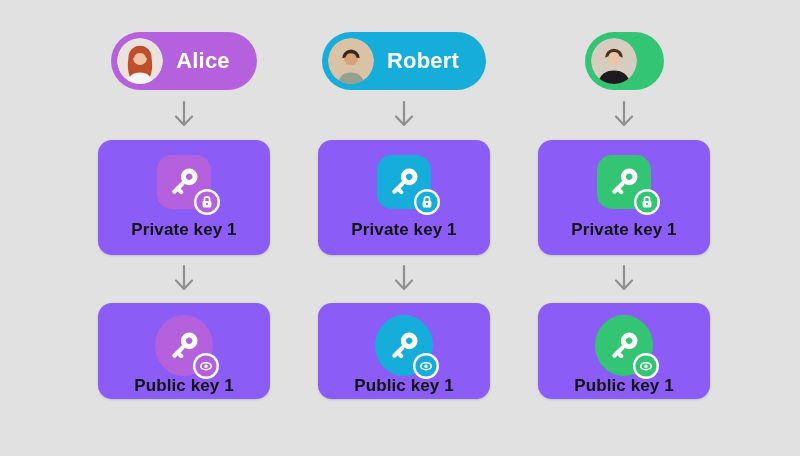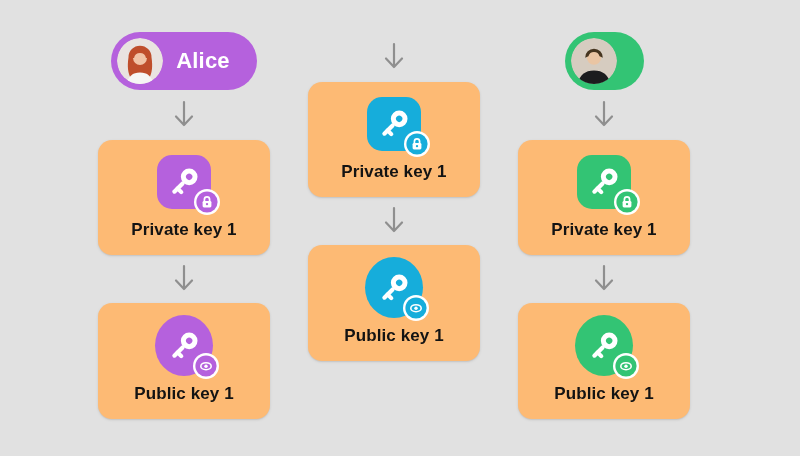--- a/index.html
+++ b/index.html
@@ -3,42 +3,42 @@
 <meta charset="utf-8">
 <title>diagram</title>
 <style>
   html,body{margin:0;padding:0;}
   body{
     width:800px;height:456px;overflow:hidden;
     background:var(--page-bg,#e1e1e1);
     font-family:"Liberation Sans",sans-serif;
     -webkit-font-smoothing:antialiased;
   }
-  .board{display:flex;gap:38px;padding:32px 0 0 98px;}
+  .board{display:flex;gap:48px;padding:32px 0 0 98px;}
   .column{width:172px;display:flex;flex-direction:column;align-items:center;}
   
   .pill{
     height:58px;border-radius:29px;background:var(--accent);
     display:flex;align-items:center;gap:13px;
     padding:0 27px 0 6px;white-space:nowrap;
   }
   .avatar{width:46px;height:46px;border-radius:50%;overflow:hidden;flex:none;display:block;}
   .avatar svg{display:block;}
   .pill-name{font-size:22px;font-weight:700;color:#ffffff;letter-spacing:.2px;}
   
   .arrow-wrap{height:50px;display:flex;align-items:center;justify-content:center;}
   .arrow-wrap.second{height:48px;}
   
   .card{
-    width:172px;background:#fdba74;border-radius:14px;
+    width:172px;background:#8b5cf6;border-radius:14px;
     box-shadow:0 1px 3px rgba(0,0,0,.10),0 1px 1px rgba(0,0,0,.05);
     display:flex;flex-direction:column;align-items:center;
   }
   .card.private{height:115px;}
-  .card.public{height:116px;}
+  .card.public{height:96px;}
   .icon-wrap{position:relative;margin-top:15px;}
   .card.public .icon-wrap{margin-top:12px;}
   .key-square{
     width:54px;height:54px;border-radius:15px;background:var(--accent);
     display:flex;align-items:center;justify-content:center;
   }
   .key-circle{
     width:58px;height:61px;border-radius:50%;background:var(--accent);
     display:flex;align-items:center;justify-content:center;
   }
@@ -120,20 +120,31 @@
             <ellipse cx="13" cy="13.2" rx="5.2" ry="3.5" stroke="#ffffff" stroke-width="1.6" fill="none"></ellipse>
             <circle cx="13" cy="13.2" r="1.7" fill="#ffffff"></circle>
           </svg>
         </span>
       </div>
       <div class="card-label">Public key 1</div>
     </div>
   </div>
 
   <div class="column" style="--accent: #16addb;">
+    <div class="pill">
+      <span class="avatar" style="--av-bg: #d9c2a6; --av-skin: #d8a178; --av-hair: #35291f; --av-top: #97a08c;">
+        <svg width="46" height="46" viewBox="0 0 48 48">
+          <circle cx="24" cy="24" r="24" fill="var(--av-bg)"></circle>
+          <path d="M10 48 q2.5 -12 14 -12 t14 12 Z" fill="var(--av-top)"></path>
+          <circle cx="24" cy="21" r="7.4" fill="var(--av-skin)"></circle>
+          <path d="M24 12 a9 9 0 0 0 -9 9 l3.2 -0.6 a6 6 0 0 1 11.6 0 l3.2 0.6 a9 9 0 0 0 -9 -9 Z" fill="var(--av-hair)"></path>
+        </svg>
+      </span>
+      <span class="pill-name">Robert</span>
+    </div>
 
     <div class="arrow-wrap">
       <svg width="22" height="30" viewBox="0 0 22 30" fill="none">
         <path d="M11 2 V 23.5 M3 16.5 L11 25 L19 16.5" stroke="var(--arrow)" stroke-width="2.2" stroke-linecap="round" stroke-linejoin="round"></path>
       </svg>
     </div>
 
     <div class="card private">
       <div class="icon-wrap">
         <span class="key-square">

